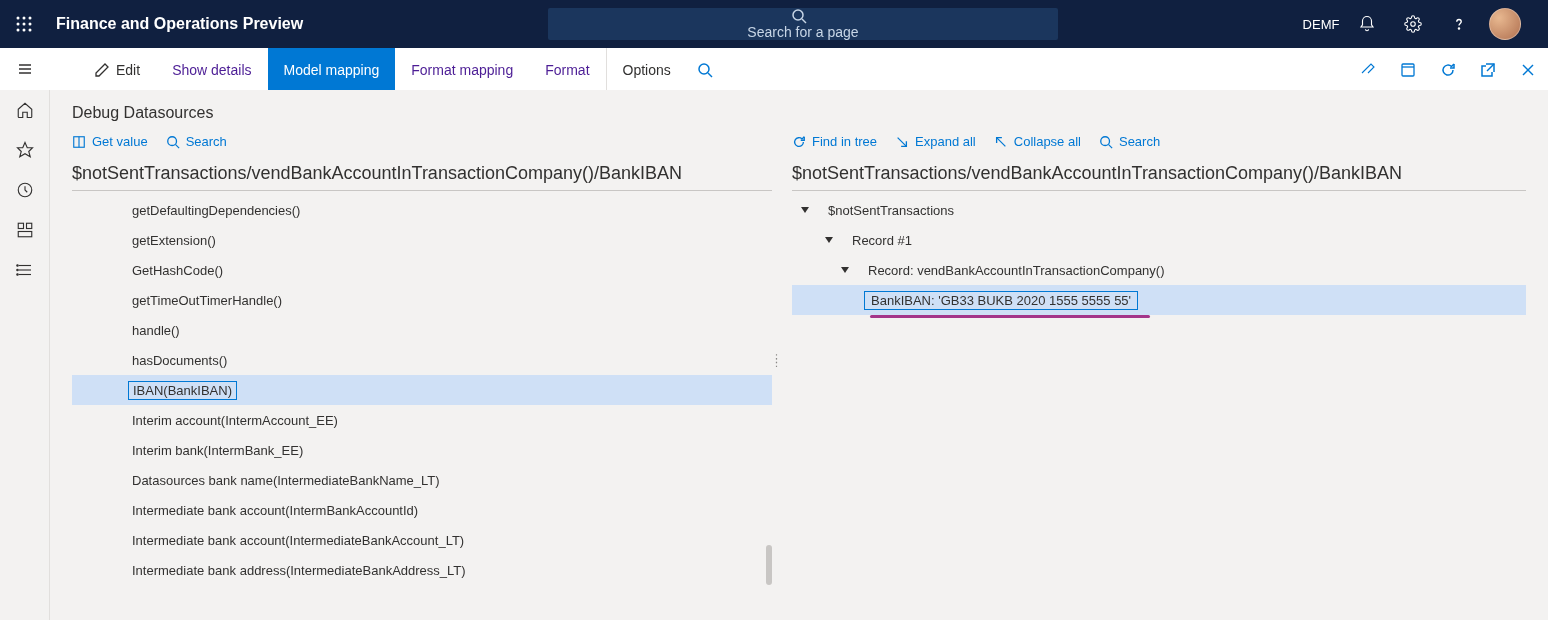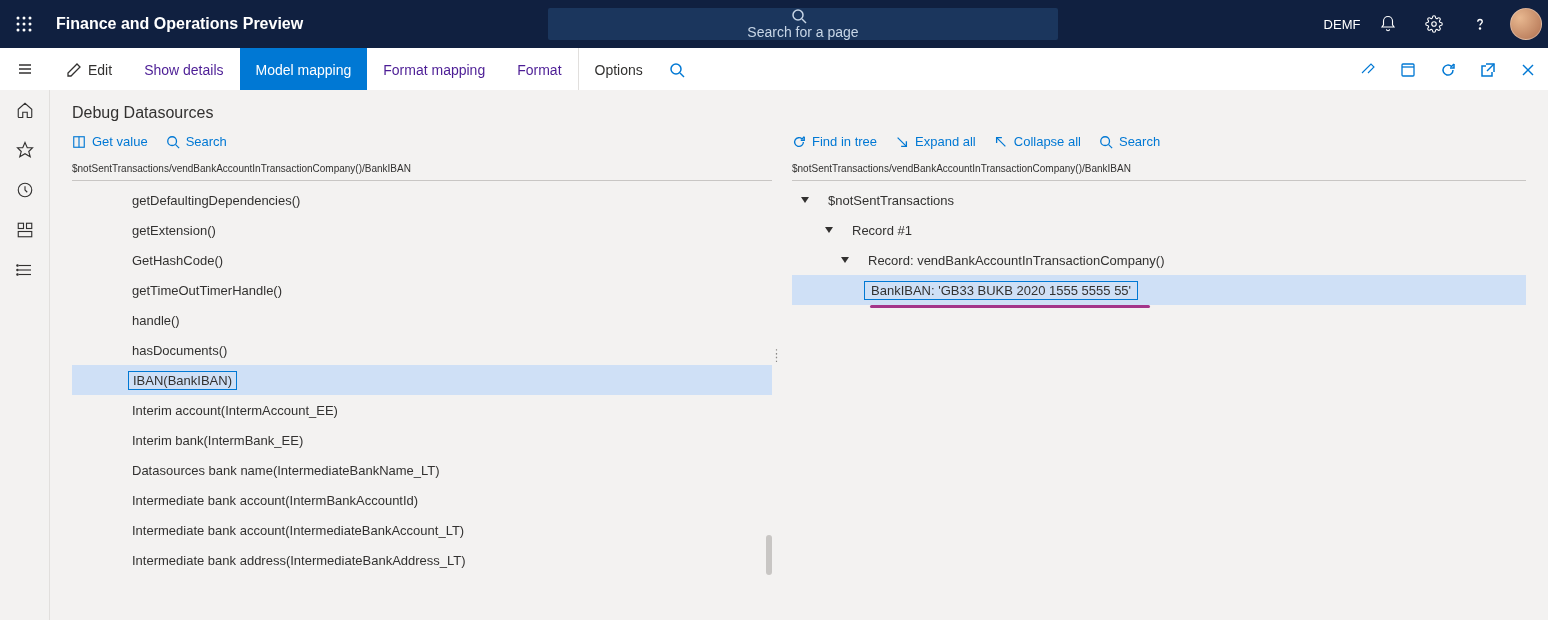--- a/index.html
+++ b/index.html
@@ -4,48 +4,48 @@
 <style>
   * { box-sizing: border-box; margin: 0; padding: 0; font-family: "Segoe UI", Arial, sans-serif; }
   body { width: 1548px; height: 620px; overflow: hidden; background: #f3f2f1; }
   
   
   .topnav { height: 48px; background: #102040; color: #fff; display: flex; align-items: center; position: relative; }
   .waffle { width: 48px; height: 48px; display: flex; align-items: center; justify-content: center; cursor: pointer; }
   .app-title { font-size: 16px; font-weight: 600; margin-left: 8px; }
   .search-box { position: absolute; left: 548px; width: 510px; height: 32px; background: #1b365d; border-radius: 2px; display: flex; align-items: center; padding: 0 26px; color: #c7d5e6; font-size: 14px; cursor: text; flex-direction: column; }
   .search-box svg { margin-right: 8px; flex-shrink: 0; }
-  .top-right { position: absolute; right: 0; display: flex; align-items: center; gap: 2px; justify-content: space-between; }
+  .top-right { position: absolute; right: 21px; display: flex; align-items: center; gap: 2px; justify-content: space-between; }
   .top-right .slot { width: 44px; height: 48px; display: flex; align-items: center; justify-content: center; cursor: pointer; color: #fff; }
   .company-code { font-size: 13px; padding: 0 4px; }
   .avatar { width: 32px; height: 32px; border-radius: 50%; background: radial-gradient(circle at 30% 30%, #e8b890, #b07050); border: 1px solid rgba(255,255,255,0.3); }
   
   
-  .actionbar { height: 44px; background: #fff; border-bottom: 1px solid #e1dfdd; display: flex; align-items: stretch; padding-left: 50px; }
+  .actionbar { height: 44px; background: #fff; border-bottom: 1px solid #e1dfdd; display: flex; align-items: stretch; padding-left: 78px; }
   .sidebar-toggle { position: absolute; left: 0; width: 50px; height: 42px; display: flex; align-items: center; justify-content: center; cursor: pointer; color: #323130; }
   .action-item { display: flex; align-items: center; padding: 0 16px; font-size: 14px; color: #4c1d95; cursor: pointer; white-space: nowrap; }
   .action-item svg { margin-right: 6px; }
   .action-item.plain { color: #323130; }
   .action-item.active { background: #0078d4; color: #fff; }
   .action-item.vdiv { border-left: 1px solid #e1dfdd; color: #323130; }
   .action-right { margin-left: auto; display: flex; align-items: center; }
   .action-right .iconbtn { width: 40px; height: 42px; display: flex; align-items: center; justify-content: center; color: #0078d4; cursor: pointer; }
   
   
   .leftrail { position: absolute; left: 0; top: 90px; width: 50px; background: #f3f2f1; border-right: 1px solid #e1dfdd; height: calc(100% - 90px); }
   .leftrail .rail-item { width: 50px; height: 40px; display: flex; align-items: center; justify-content: center; color: #323130; cursor: pointer; }
   
   
   .content { position: absolute; left: 50px; top: 90px; right: 0; bottom: 0; background: #f3f2f1; padding: 14px 22px; }
   .page-title { font-size: 16px; color: #323130; margin-bottom: 12px; }
   
   .sub-toolbar { display: flex; gap: 18px; margin-bottom: 8px; }
   .sub-toolbar .tb-item { display: flex; align-items: center; font-size: 13px; color: #0078d4; cursor: pointer; gap: 6px; }
   
-  .path-header { border-bottom: 1px solid #c8c6c4; padding: 6px 0; font-size: 10px; color: #323130; margin-bottom: 4px; }
+  .path-header { border-bottom: 1px solid #c8c6c4; padding: 6px 0; font-size: 18px; color: #323130; margin-bottom: 4px; }
   
   .panes { display: flex; gap: 20px; }
   .pane-left { width: 700px; position: relative; }
   .pane-right { flex: 1; }
   
   .tree-list { font-size: 13px; color: #323130; }
   .tree-row { height: 30px; display: flex; align-items: center; padding-left: 56px; cursor: pointer; }
   .tree-row.selected { background: #cfe0f6; }
   .tree-row.selected .tree-label-box { border: 1px solid #0078d4; padding: 1px 4px; }
   .tree-label-box { padding: 1px 4px; }

